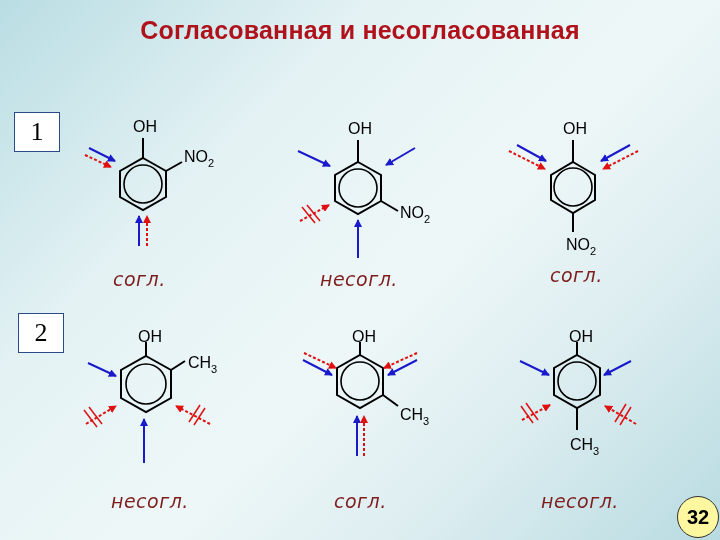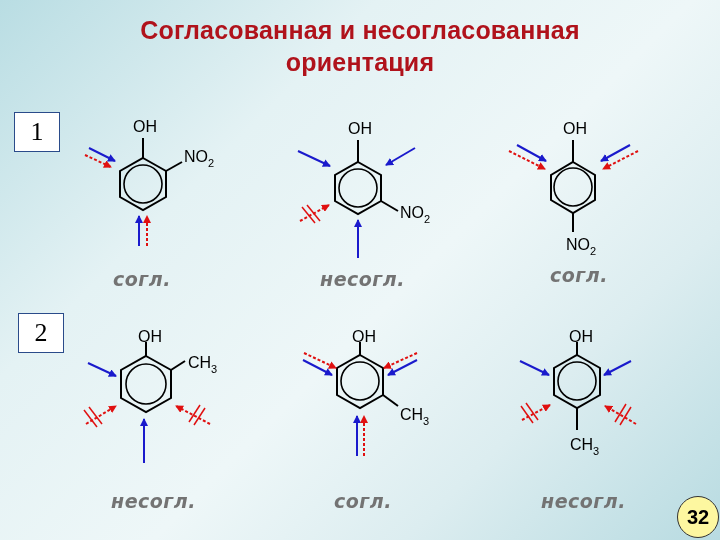--- a/index.html
+++ b/index.html
@@ -13,36 +13,35 @@
     color:#b0121b; font-weight:bold; font-size:25px; line-height:32px;
     font-family: "Liberation Sans", sans-serif; letter-spacing:0.2px;
   }
   .num-box {
     position:absolute; width:44px; height:38px; background:#fff;
     border:1px solid #2a4b8a; font-family:"Liberation Serif", serif;
     font-size:26px; text-align:center; line-height:38px; color:#000;
   }
   .label {
     position:absolute; font-family:"DejaVu Sans", sans-serif; font-style:italic;
-    font-weight:bold; font-size:19px; color:#737373; letter-spacing:0.5px;
+    font-weight:normal; font-size:19px; color:#7f1d1d; letter-spacing:0.5px;
   }
   .page-badge {
     position:absolute; left:677px; top:496px; width:40px; height:40px; border-radius:50%;
     background:#fdf7a0; border:1px solid #333; text-align:center; line-height:40px;
     font-weight:bold; font-size:20px; color:#000; font-family:"Liberation Sans", sans-serif;
   }
   svg.mol { position:absolute; overflow:visible; }
   .sub { font-family:"Liberation Sans", sans-serif; font-size:16px; fill:#000; }
 </style>
 </head>
 <body>
 
 <div class="title">
   <div>Согласованная и несогласованная</div>
-  <div>ориентация</div>
 </div>
 
 <div class="num-box" style="left:14px; top:112px;">1</div>
 <div class="num-box" style="left:18px; top:313px;">2</div>
 
 <svg width="0" height="0" style="position:absolute">
   <defs>
     <marker id="ab" markerWidth="8" markerHeight="8" refX="7" refY="4" orient="auto" markerUnits="userSpaceOnUse">
       <path d="M0,0 L8,4 L0,8 Z" fill="#1a1acc"></path>
     </marker>

